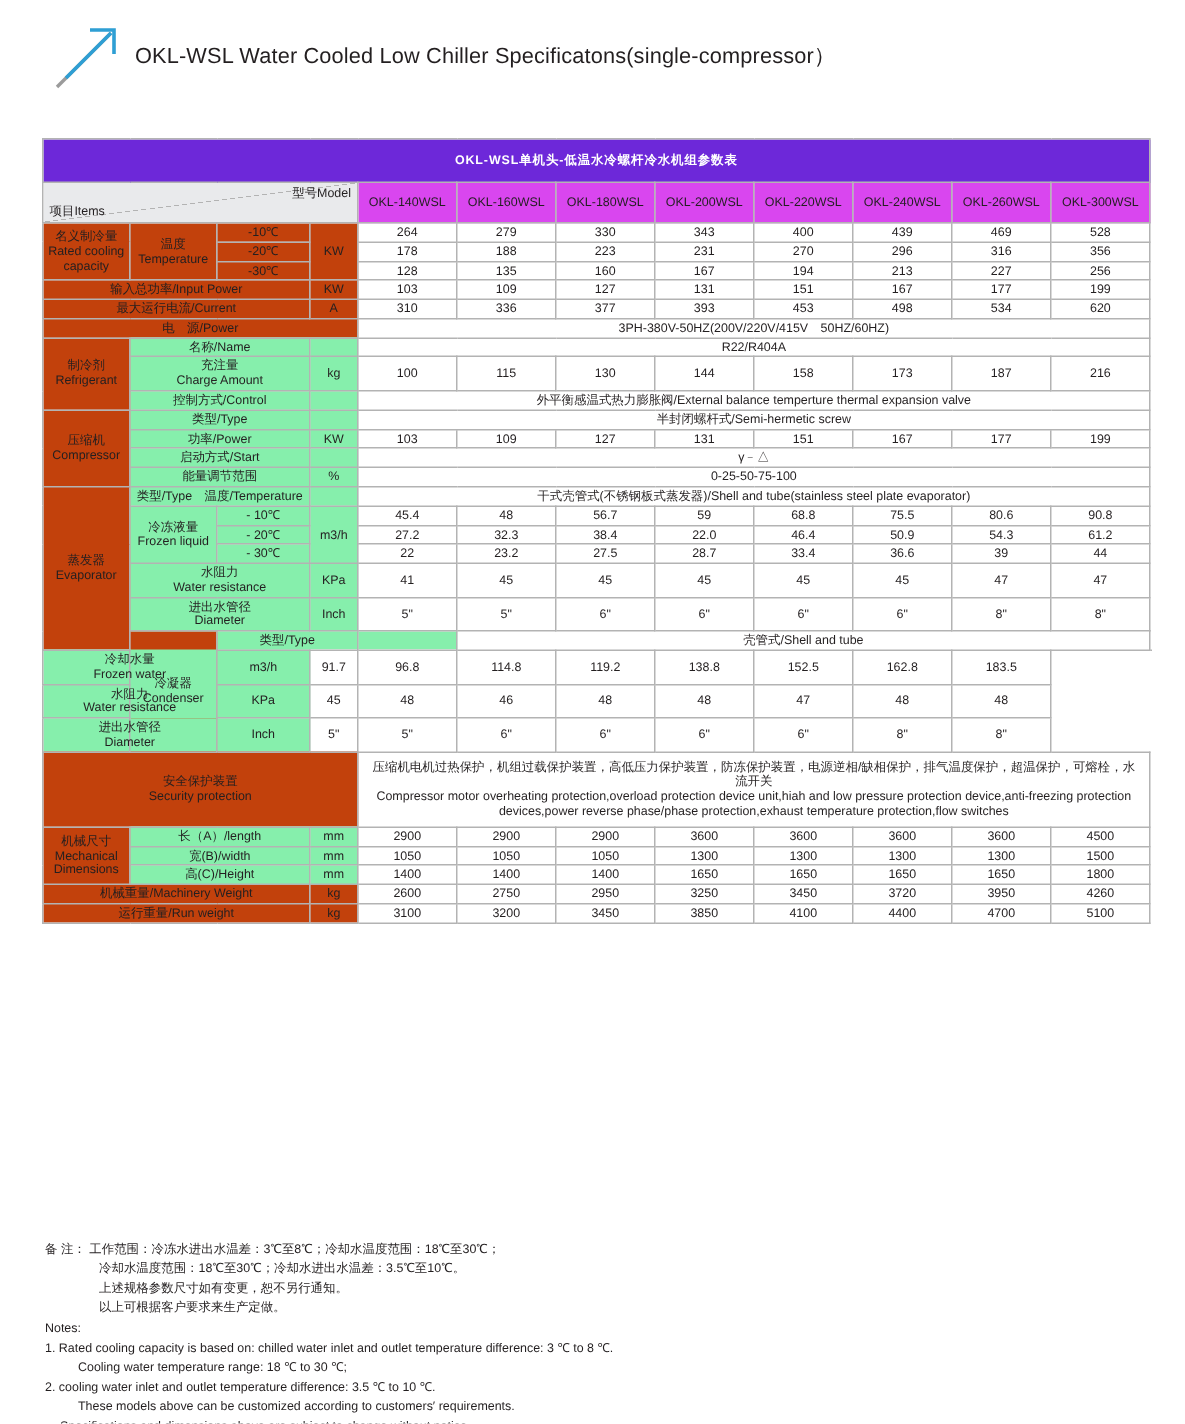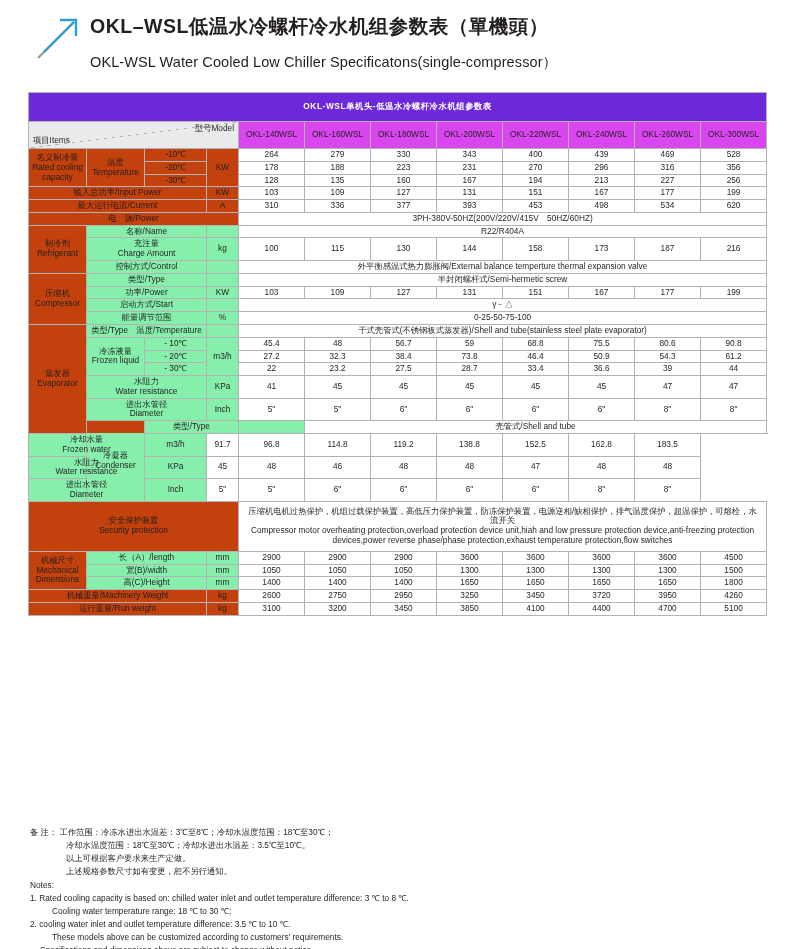--- a/index.html
+++ b/index.html
@@ -72,21 +72,20 @@
 
   <div class="header">
     <div class="logo">
       <svg width="50" height="46" viewBox="0 0 50 46">
         <path d="M4 42 L40 6" stroke="#9b9b9b" stroke-width="2.2" fill="none"></path>
         <path d="M26 4 L42 4 L42 20" stroke="#2e9fd4" stroke-width="2.4" fill="none"></path>
         <path d="M10 36 L40 6" stroke="#2e9fd4" stroke-width="2.4" fill="none"></path>
       </svg>
     </div>
     <div class="titles">
-      <div class="title-cn">OKL–WSL低温水冷螺杆冷水机组参数表（單機頭）</div>
       <div class="title-en">OKL-WSL Water Cooled Low Chiller Specificatons(single-compressor）</div>
     </div>
   </div>
 
   <div class="tablewrap">
     <table class="main">
       <colgroup>
         <col style="width:58px">
         <col style="width:58px">
         <col style="width:62px">
@@ -281,21 +280,21 @@
         <td class="val">68.8</td>
         <td class="val">75.5</td>
         <td class="val">80.6</td>
         <td class="val">90.8</td>
       </tr>
       <tr>
         <td class="lbl2">- 20℃</td>
         <td class="val">27.2</td>
         <td class="val">32.3</td>
         <td class="val">38.4</td>
-        <td class="val">73.8</td>
+        <td class="val">22.0</td>
         <td class="val">46.4</td>
         <td class="val">50.9</td>
         <td class="val">54.3</td>
         <td class="val">61.2</td>
       </tr>
       <tr>
         <td class="lbl2">- 30℃</td>
         <td class="val">22</td>
         <td class="val">23.2</td>
         <td class="val">27.5</td>
@@ -469,22 +468,22 @@
         <td class="val">5100</td>
       </tr>
 
     </tbody>
       </table>
   </div>
 
   <div class="notes">
     <span>备 注： 工作范围：冷冻水进出水温差：3℃至8℃；冷却水温度范围：18℃至30℃；</span>
     <span class="ind">冷却水温度范围：18℃至30℃；冷却水进出水温差：3.5℃至10℃。</span>
+    <span class="ind">上述规格参数尺寸如有变更，恕不另行通知。</span>
     <span class="ind">以上可根据客户要求来生产定做。</span>
-    <span class="ind">上述规格参数尺寸如有变更，恕不另行通知。</span>
     <span class="en-title">Notes:</span>
     <span>1. Rated cooling capacity is based on: chilled water inlet and outlet temperature  difference: 3 ℃ to 8 ℃.</span>
     <span class="ind3">Cooling water temperature range: 18 ℃ to 30 ℃;</span>
     <span>2. cooling water inlet and outlet temperature difference: 3.5 ℃ to 10 ℃.</span>
     <span class="ind3">These models above can be customized according to customers′  requirements.</span>
     <span class="ind2">Specifications and dimensions above are subject to change without notice.</span>
   </div>
 
 </div>
 

